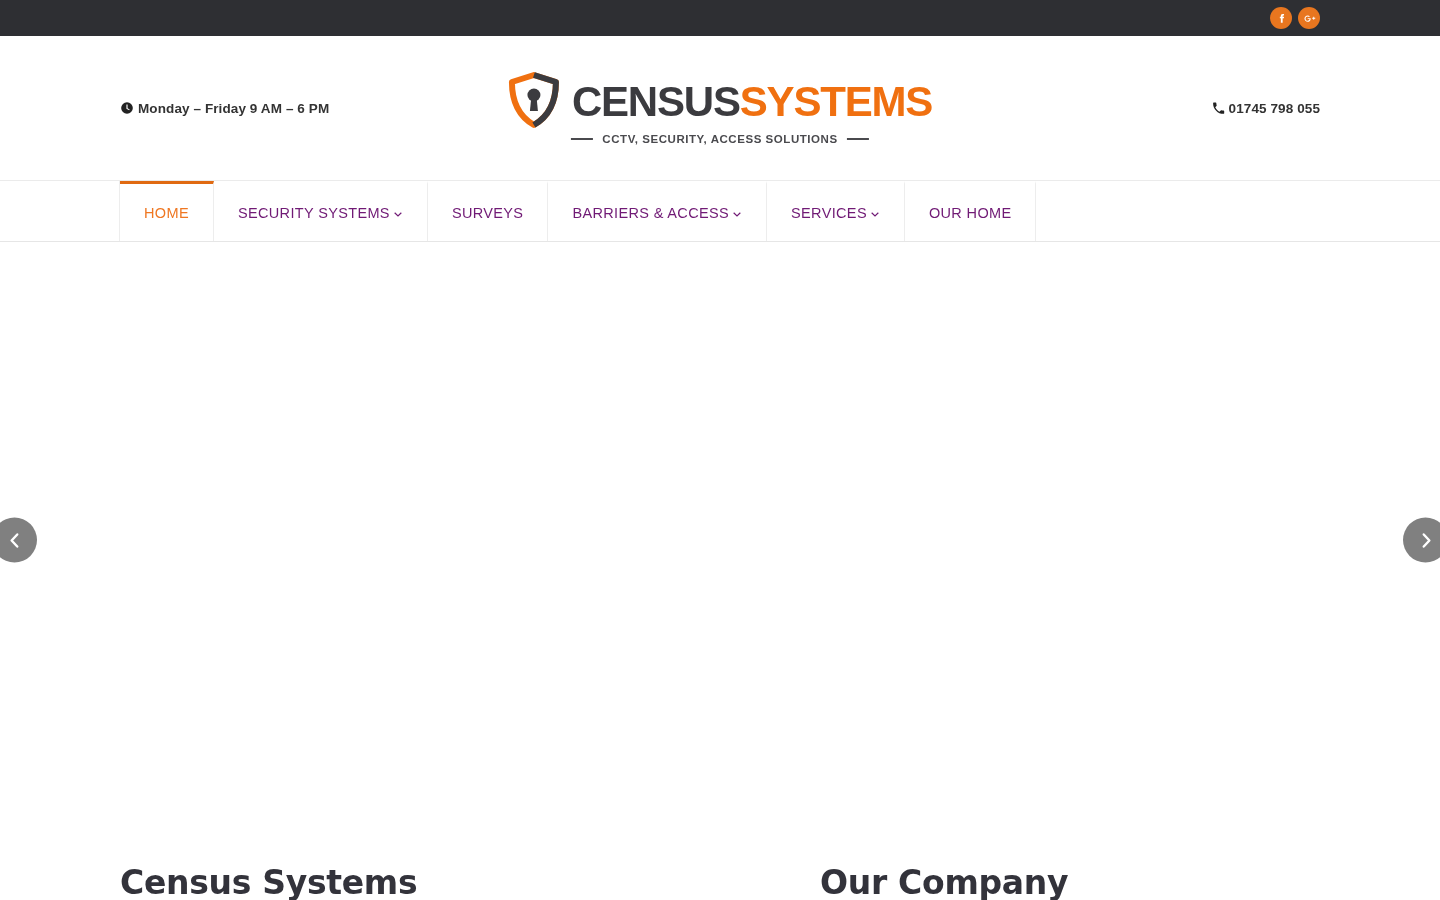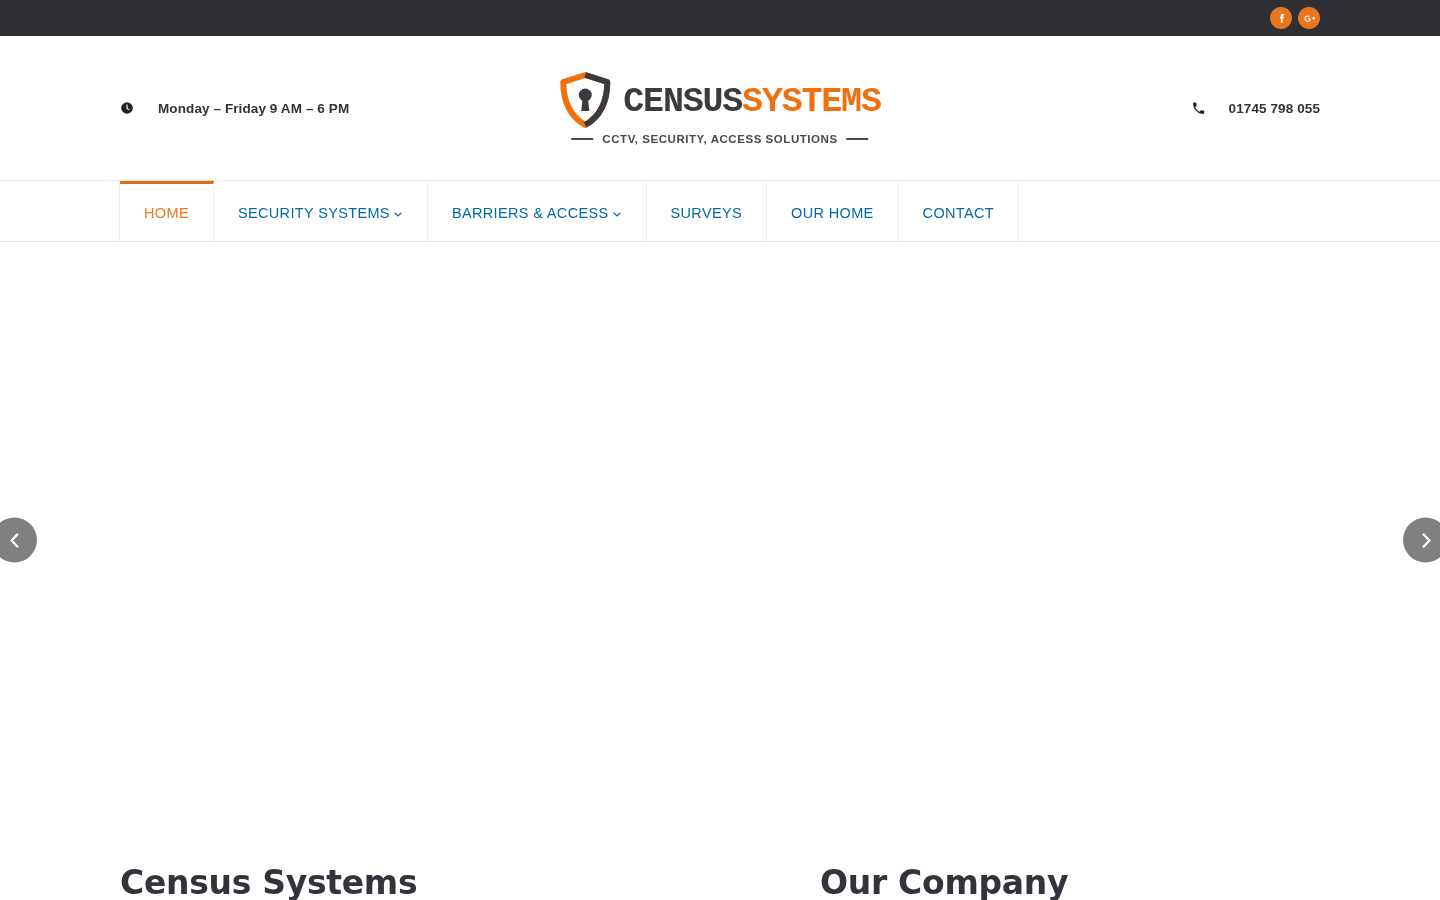--- a/index.html
+++ b/index.html
@@ -48,21 +48,21 @@
     margin: 0 auto;
     position: relative;
     display: flex;
     align-items: center;
     justify-content: space-between;
     height: 100%;
   }
   .info-block {
     display: flex;
     align-items: center;
-    gap: 24px;
+    gap: 4px;
     font-size: 13.5px;
     font-weight: bold;
     color: #333333;
     letter-spacing: .1px;
     white-space: nowrap;
   }
   .info-block .glyph {
     display: flex;
     align-items: center;
     color: #222222;
@@ -75,25 +75,25 @@
     left: 50%;
     top: 50%;
     transform: translate(-50%, -50%);
     display: flex;
     flex-direction: column;
     align-items: center;
     cursor: pointer;
   }
   .logo-main { display: flex; align-items: center; gap: 12px; }
   .logo-word {
-    font-size: 35px;
+    font-size: 42px;
     font-weight: bold;
     letter-spacing: -1.2px;
     line-height: 1;
-    font-family: Liberation Mono, monospace;
+    font-family: Liberation Sans, sans-serif;
   }
   .logo-word .w1 { color: #3b3b3f; }
   .logo-word .w2 { color: #f07010; }
   .logo-tagline {
     display: flex;
     align-items: center;
     gap: 9px;
     font-size: 11.5px;
     font-weight: bold;
     letter-spacing: .55px;
@@ -119,21 +119,21 @@
   .nav-list { display: flex; align-items: stretch; text-align: center; }
   .nav-item {
     display: flex;
     align-items: center;
     justify-content: center;
     gap: 2px;
     padding: 0 24px;
     font-size: 14.5px;
     font-weight: normal;
     letter-spacing: .35px;
-    color: #0369a1;
+    color: #701a75;
     white-space: nowrap;
     border-right: 1px solid #ededed;
     border-top: 3px solid transparent;
     cursor: pointer;
   }
   .nav-item.active {
     color: #ef7722;
     border-top-color: #e06a12;
   }
   .nav-item .caret {
@@ -266,41 +266,46 @@
     <div class="nav-item">
       <span>SECURITY SYSTEMS</span>
       <span class="caret">
         <svg width="10" height="10" viewBox="0 0 12 12" fill="none" stroke="currentColor" stroke-width="1.4" aria-hidden="true">
             <path d="M2 4.5 L6 8.3 L10 4.5"></path>
           </svg>
       </span>
     </div>
 
     <div class="nav-item">
+      <span>SURVEYS</span>
+    </div>
+
+    <div class="nav-item">
       <span>BARRIERS &amp; ACCESS</span>
       <span class="caret">
         <svg width="10" height="10" viewBox="0 0 12 12" fill="none" stroke="currentColor" stroke-width="1.4" aria-hidden="true">
             <path d="M2 4.5 L6 8.3 L10 4.5"></path>
           </svg>
       </span>
     </div>
 
     <div class="nav-item">
-      <span>SURVEYS</span>
-    </div>
-
+      <span>SERVICES</span>
+      <span class="caret">
+        <svg width="10" height="10" viewBox="0 0 12 12" fill="none" stroke="currentColor" stroke-width="1.4" aria-hidden="true">
+            <path d="M2 4.5 L6 8.3 L10 4.5"></path>
+          </svg>
+      </span>
+    </div>
 
 
     <div class="nav-item">
       <span>OUR HOME</span>
     </div>
 
-    <div class="nav-item">
-      <span>CONTACT</span>
-    </div>
 
   </div>
   <div class="nav-spacer-right"></div>
 </nav>
 
 <div class="slider">
   <div class="slide-canvas"></div>
 
   <div class="slider-arrow prev">
     <svg width="18" height="18" viewBox="0 0 24 24" fill="none" stroke="#ffffff" stroke-width="3.2" stroke-linecap="round" stroke-linejoin="round" aria-hidden="true">

